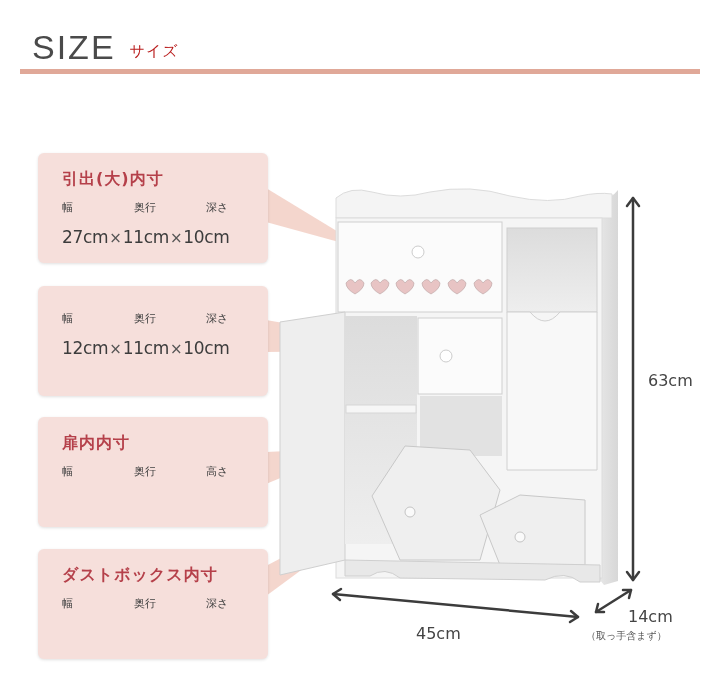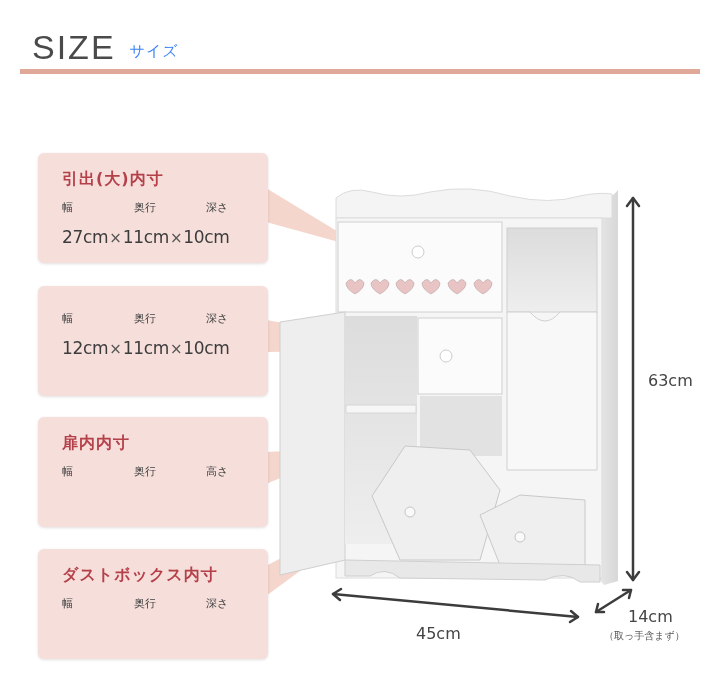--- a/index.html
+++ b/index.html
@@ -2,21 +2,21 @@
 <html><head>
   <meta charset="utf-8">
   <style>
     html, body { margin: 0; padding: 0; }
     body {
       width: 720px; height: 690px; background: #ffffff; position: relative; overflow: hidden;
       font-family: "DejaVu Sans", "Liberation Sans", sans-serif; color: #3e3e3e;
     }
     .header { position: absolute; left: 32px; top: 30px; display: flex; align-items: flex-end; }
     .title-en { font-family: "Liberation Sans", sans-serif; font-size: 34px; font-weight: 300; letter-spacing: 2px; color: #4a4a4a; line-height: 34px; }
-    .title-ja { font-size: 15px; color: #3b82f6; margin-left: 14px; margin-bottom: 3px; letter-spacing: 1px; }
+    .title-ja { font-size: 15px; color: #b91c1c; margin-left: 14px; margin-bottom: 3px; letter-spacing: 1px; }
     .header-rule { position: absolute; left: 20px; top: 69px; width: 680px; height: 5px; background: #e0a898; }
 
     .callout { position: absolute; left: 38px; width: 230px; height: 110px; background: #f6dfdb; border-radius: 6px; box-shadow: 0 1px 3px rgba(0,0,0,0.12); box-sizing: border-box; padding: 16px 0 0 24px; }
     .callout-title { font-size: 16px; font-weight: bold; color: #b5404a; letter-spacing: 1px; height: 22px; }
     .dim-labels { display: flex; font-size: 11px; color: #444; margin-top: 9px; height: 13px; }
     .dim-labels span { display: inline-block; }
     .dim-labels span:nth-child(1) { width: 72px; }
     .dim-labels span:nth-child(2) { width: 72px; }
     .dim-values { font-size: 17px; color: #3c3c3c; margin-top: 14px; white-space: nowrap; letter-spacing: -0.3px; }
     .times { font-size: 15px; margin: 0 1px; color: #555; }
@@ -150,13 +150,13 @@
 
     <line x1="596" y1="612" x2="631" y2="590"></line>
     <polyline points="598,604 596,612 604,612"></polyline>
     <polyline points="623,590 631,590 629,598"></polyline>
   </g>
 </svg>
 
 <span class="dim-text" style="left:648px; top:371px;">63cm</span>
 <span class="dim-text" style="left:416px; top:624px;">45cm</span>
 <span class="dim-text" style="left:628px; top:607px;">14cm</span>
-<span class="dim-note" style="left:604px; top:629px;">（取っ手含まず）</span>
+<span class="dim-note" style="left:586px; top:629px;">（取っ手含まず）</span>
 
 </body></html>

